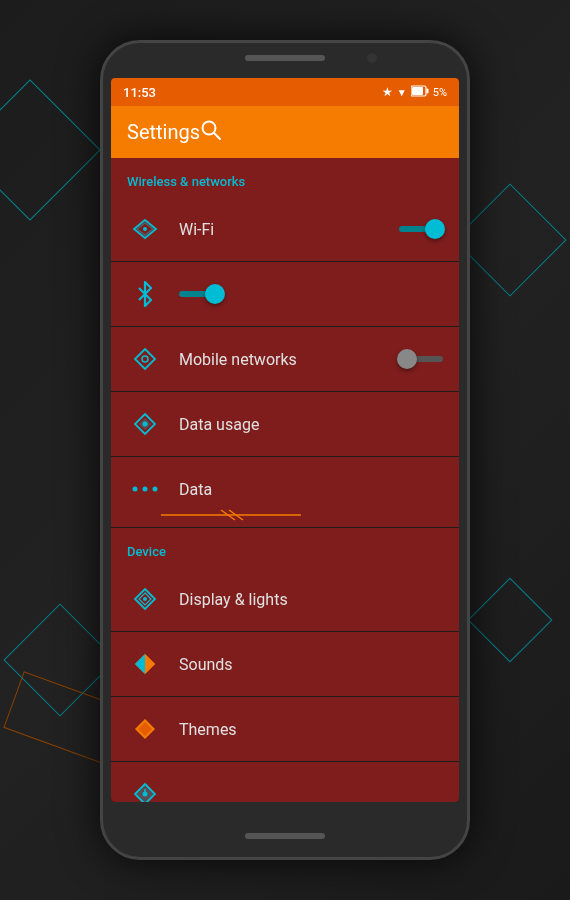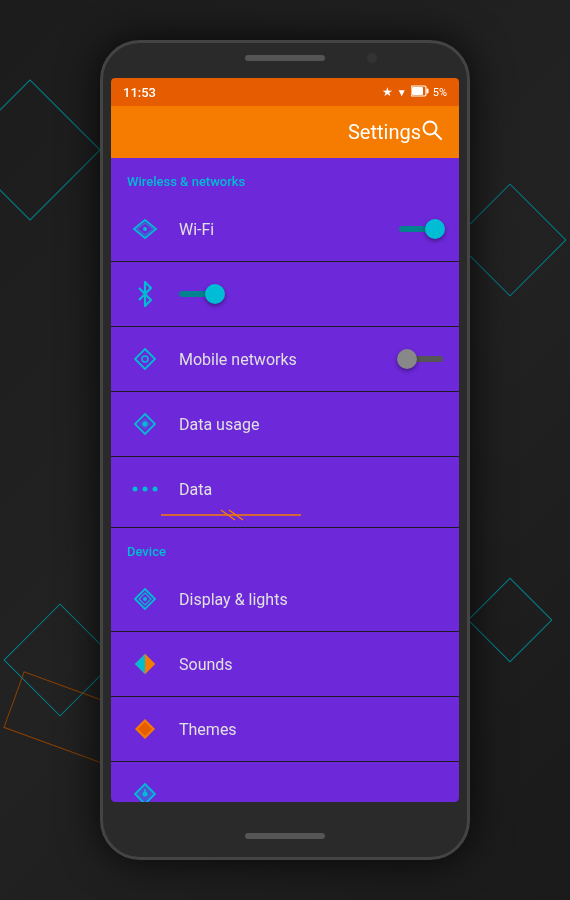--- a/index.html
+++ b/index.html
@@ -88,41 +88,41 @@
       color: #fff;
       font-size: 11px;
     }
 
     
     .app-header {
       background: #f57c00;
       height: 52px;
       display: flex;
       align-items: center;
-      justify-content: flex-end;
+      justify-content: flex-start;
       padding: 0 16px;
       flex-shrink: 0;
     }
 
     .app-title {
       color: #fff;
       font-size: 20px;
       font-weight: 400;
     }
 
     .header-search-icon {
       color: #fff;
       font-size: 20px;
     }
 
     
     .settings-content {
       flex: 1;
       overflow-y: auto;
-      background: #6d28d9;
+      background: #7f1d1d;
     }
 
     .settings-content::-webkit-scrollbar {
       display: none;
     }
 
     
     .section-header {
       padding: 16px 16px 8px 16px;
       font-size: 13px;

